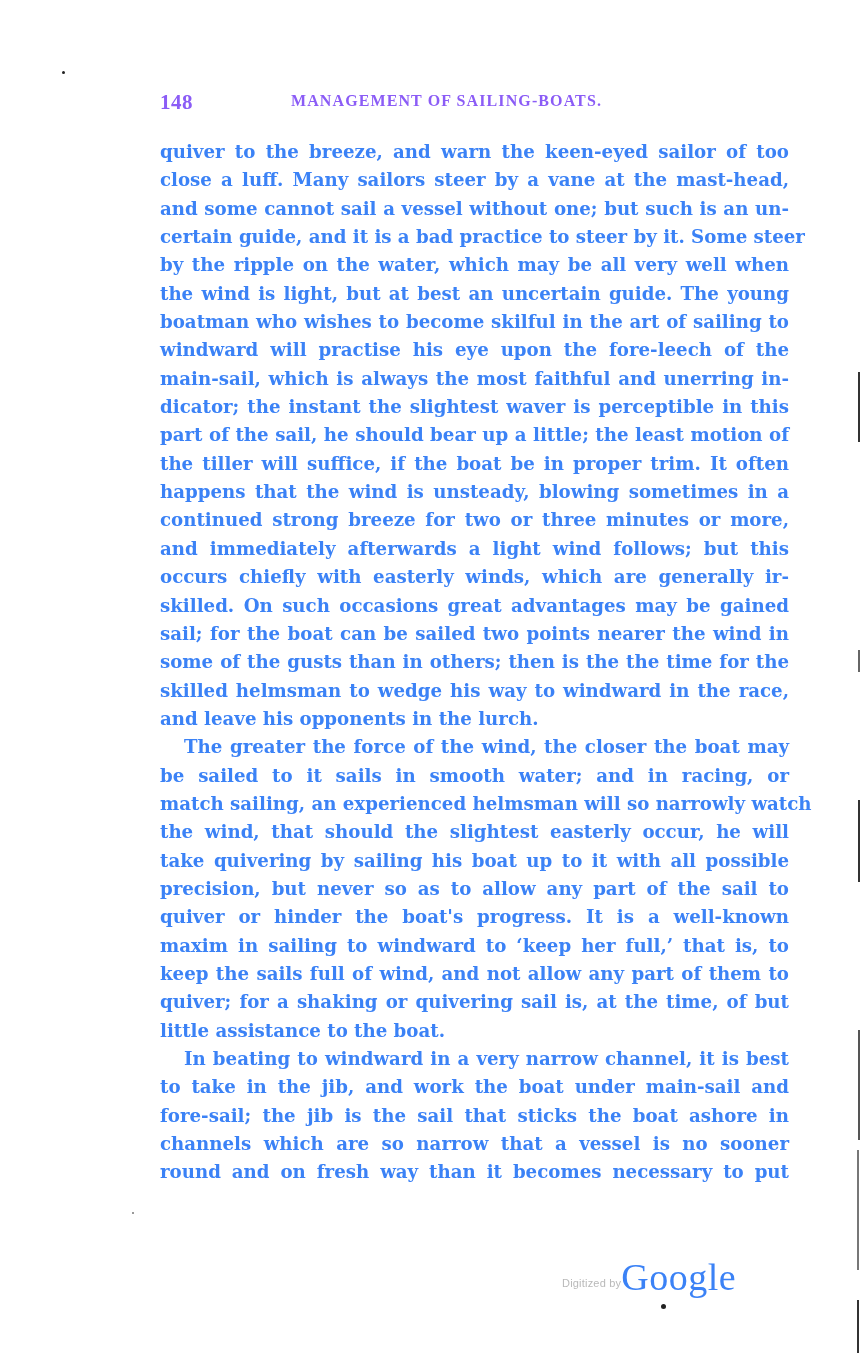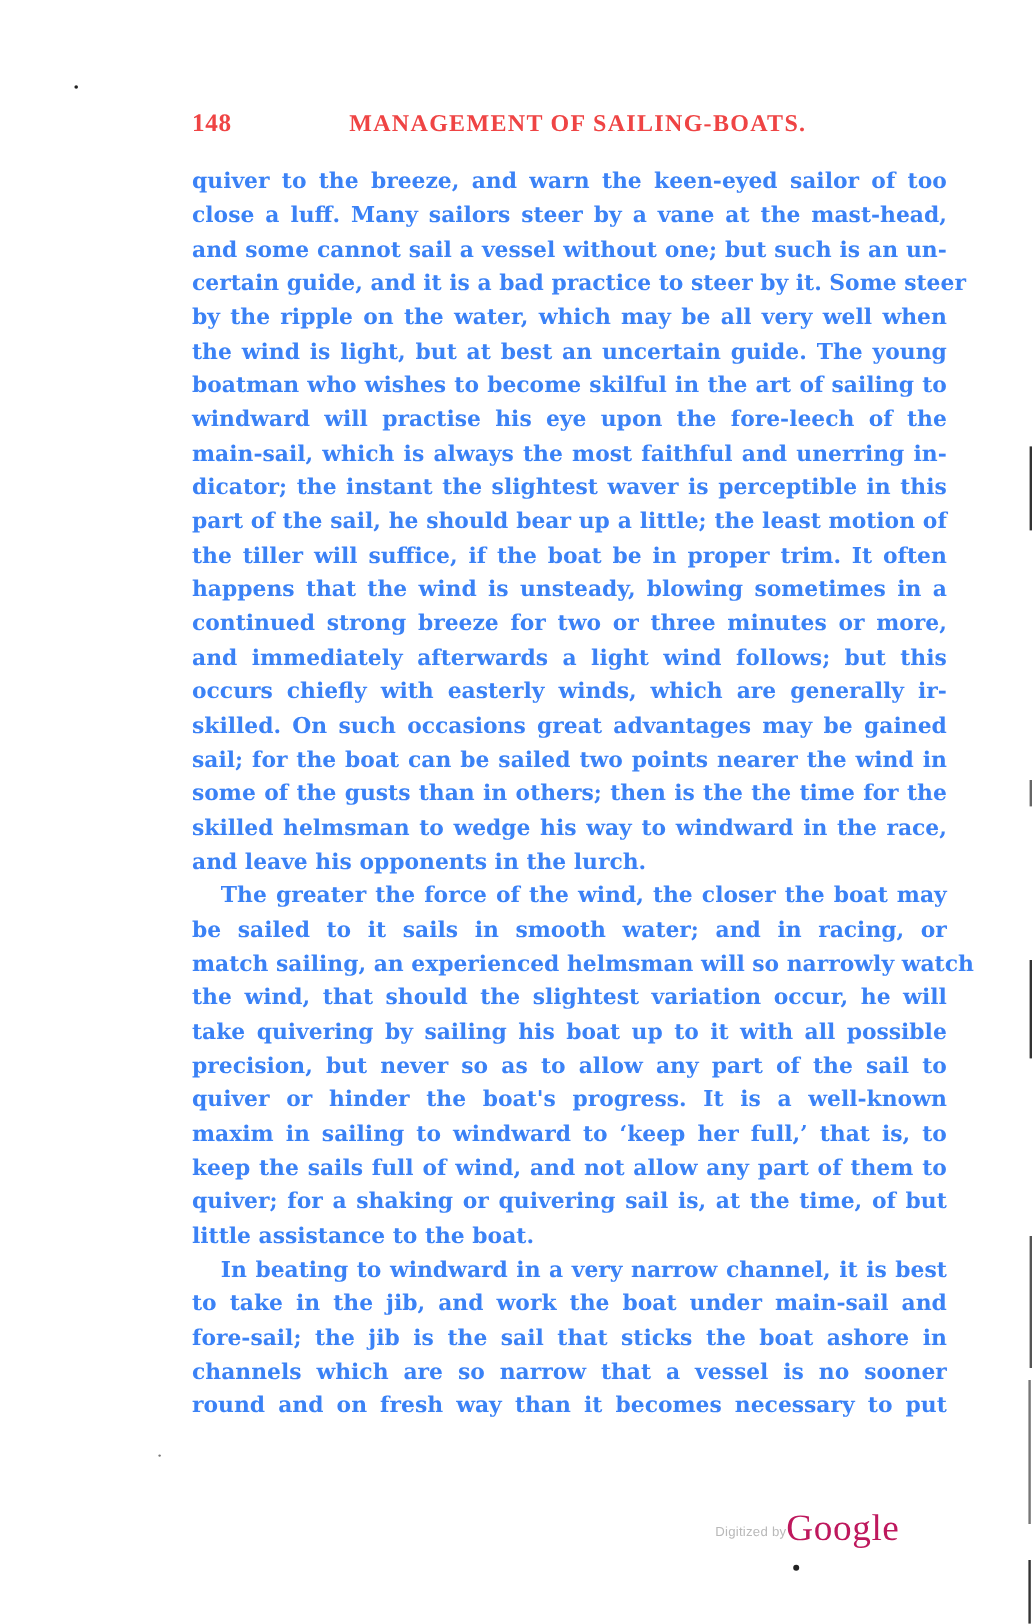--- a/index.html
+++ b/index.html
@@ -1,30 +1,30 @@
 <!DOCTYPE html>
 <html><head>
   <meta charset="utf-8">
   <style>
     html, body { margin: 0; padding: 0; background: #ffffff; }
     body { width: 860px; height: 1353px; position: relative; overflow: hidden; }
     .page { position: absolute; left: 0; top: 0; width: 860px; height: 1353px; background: #ffffff; }
     .header { position: absolute; left: 160px; top: 90px; width: 630px; height: 26px;
-      font-family: "Liberation Serif", "DejaVu Serif", serif; color: #ef4444; }
+      font-family: "Liberation Serif", "DejaVu Serif", serif; color: #8b5cf6; }
     .folio { position: absolute; left: 0; top: 0; font-size: 21px; font-weight: bold; letter-spacing: 0.5px; }
-    .running-head { position: absolute; left: 131px; top: 2px; font-size: 20px; font-weight: bold; letter-spacing: 1.1px; }
+    .running-head { position: absolute; left: 131px; top: 2px; font-size: 16px; font-weight: bold; letter-spacing: 1.1px; }
     .body-text { position: absolute; left: 160px; top: 138px; width: 629px;
       font-family: "DejaVu Serif", "Liberation Serif", serif; font-size: 18.2px; font-weight: bold;
       color: #3b82f6; line-height: 28.35px; }
     .line { display: block; white-space: nowrap; text-align: justify; text-align-last: justify; height: 28.35px; }
     .line.last { text-align-last: left; }
     .line.indent { padding-left: 24px; }
     .watermark { position: absolute; left: 562px; top: 1255px; font-family: "Liberation Sans", "DejaVu Sans", sans-serif; color: #b9b9b9; }
-    .wm-small { font-size: 11px; vertical-align: 3px; letter-spacing: 0.2px; margin-left: 34px; }
-    .wm-big { font-family: "Liberation Serif", "DejaVu Serif", serif; font-size: 31px; color: #be185d; letter-spacing: 0.5px; }
+    .wm-small { font-size: 11px; vertical-align: 3px; letter-spacing: 0.2px; }
+    .wm-big { font-family: "Liberation Serif", "DejaVu Serif", serif; font-size: 38px; color: #3b82f6; letter-spacing: 0.5px; }
     .speck { position: absolute; background: #222; border-radius: 50%; }
     .edge { position: absolute; background: #333; width: 2px; }
   </style>
 </head>
 <body>
 
 <div class="page">
 
   <div class="header">
     <span class="folio">148</span>
@@ -51,21 +51,21 @@
     <span class="line">occurs chiefly with easterly winds, which are generally ir-</span>
     <span class="line">skilled.  On such occasions great advantages may be gained</span>
     <span class="line">sail; for the boat can be sailed two points nearer the wind in</span>
     <span class="line">some of the gusts than in others; then is the the time for the</span>
     <span class="line">skilled helmsman to wedge his way to windward in the race,</span>
     <span class="line last">and leave his opponents in the lurch.</span>
 
     <span class="line indent">The greater the force of the wind, the closer the boat may</span>
     <span class="line">be sailed to it sails in smooth water; and in racing, or</span>
     <span class="line">match sailing, an experienced helmsman will so narrowly watch</span>
-    <span class="line">the wind, that should the slightest variation occur, he will</span>
+    <span class="line">the wind, that should the slightest easterly occur, he will</span>
     <span class="line">take quivering by sailing his boat up to it with all possible</span>
     <span class="line">precision, but never so as to allow any part of the sail to</span>
     <span class="line">quiver or hinder the boat's progress.  It is a well-known</span>
     <span class="line">maxim in sailing to windward to ‘keep her full,’ that is, to</span>
     <span class="line">keep the sails full of wind, and not allow any part of them to</span>
     <span class="line">quiver; for a shaking or quivering sail is, at the time, of but</span>
     <span class="line last">little assistance to the boat.</span>
 
     <span class="line indent">In beating to windward in a very narrow channel, it is best</span>
     <span class="line">to take in the jib, and work the boat under main-sail and</span>

